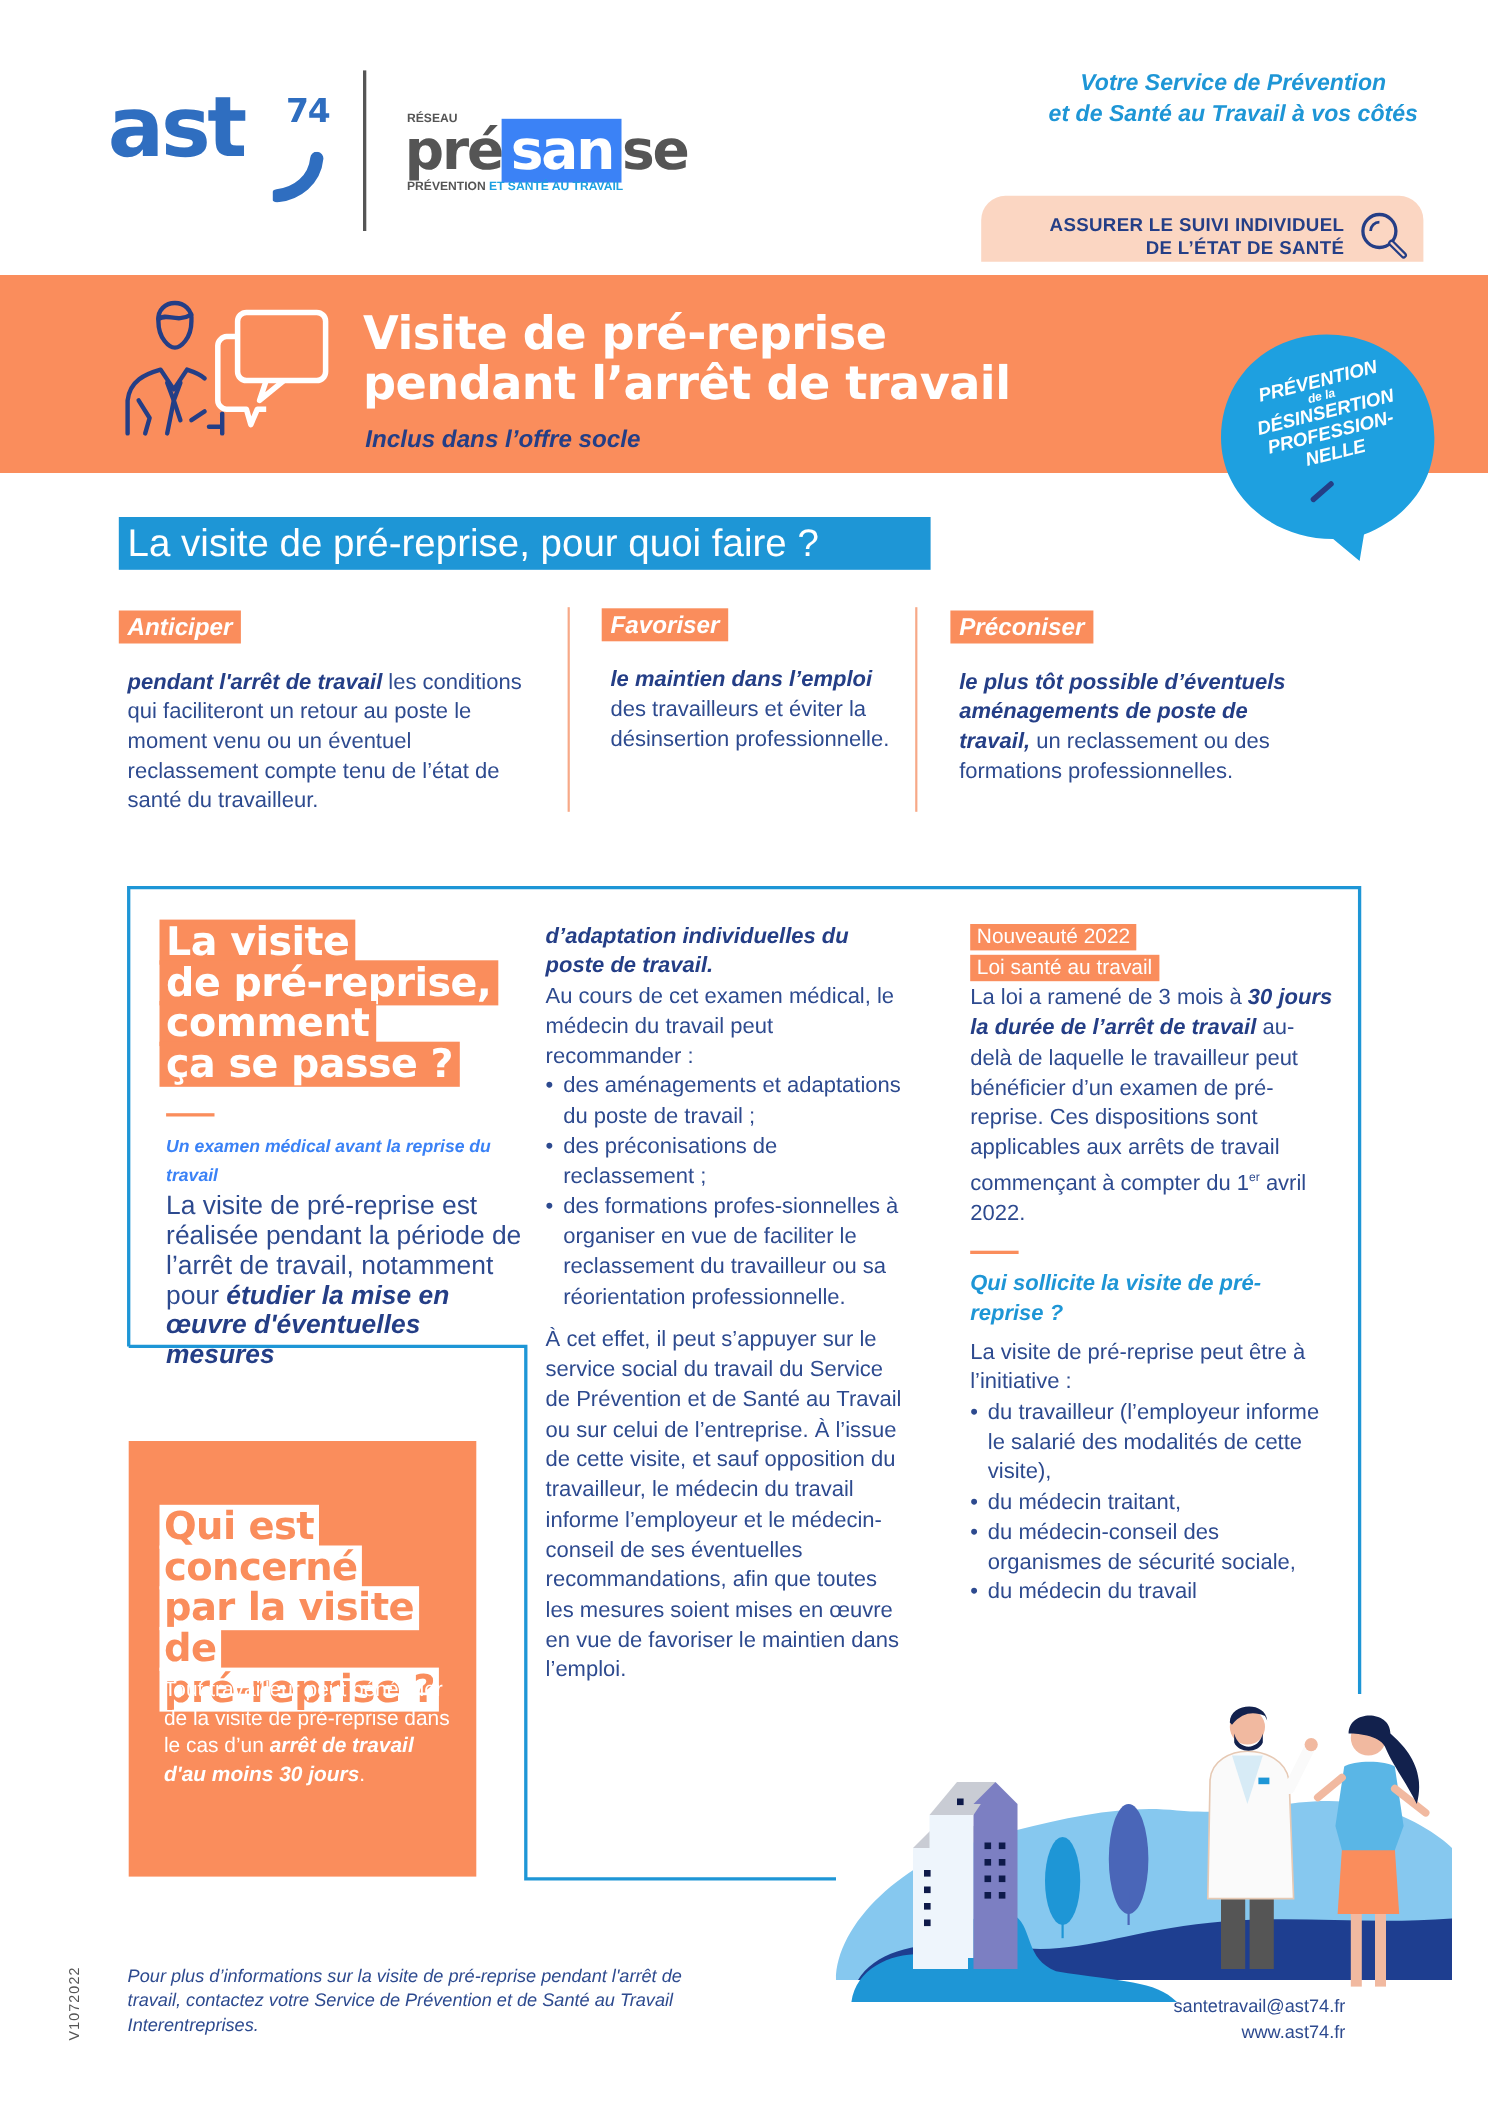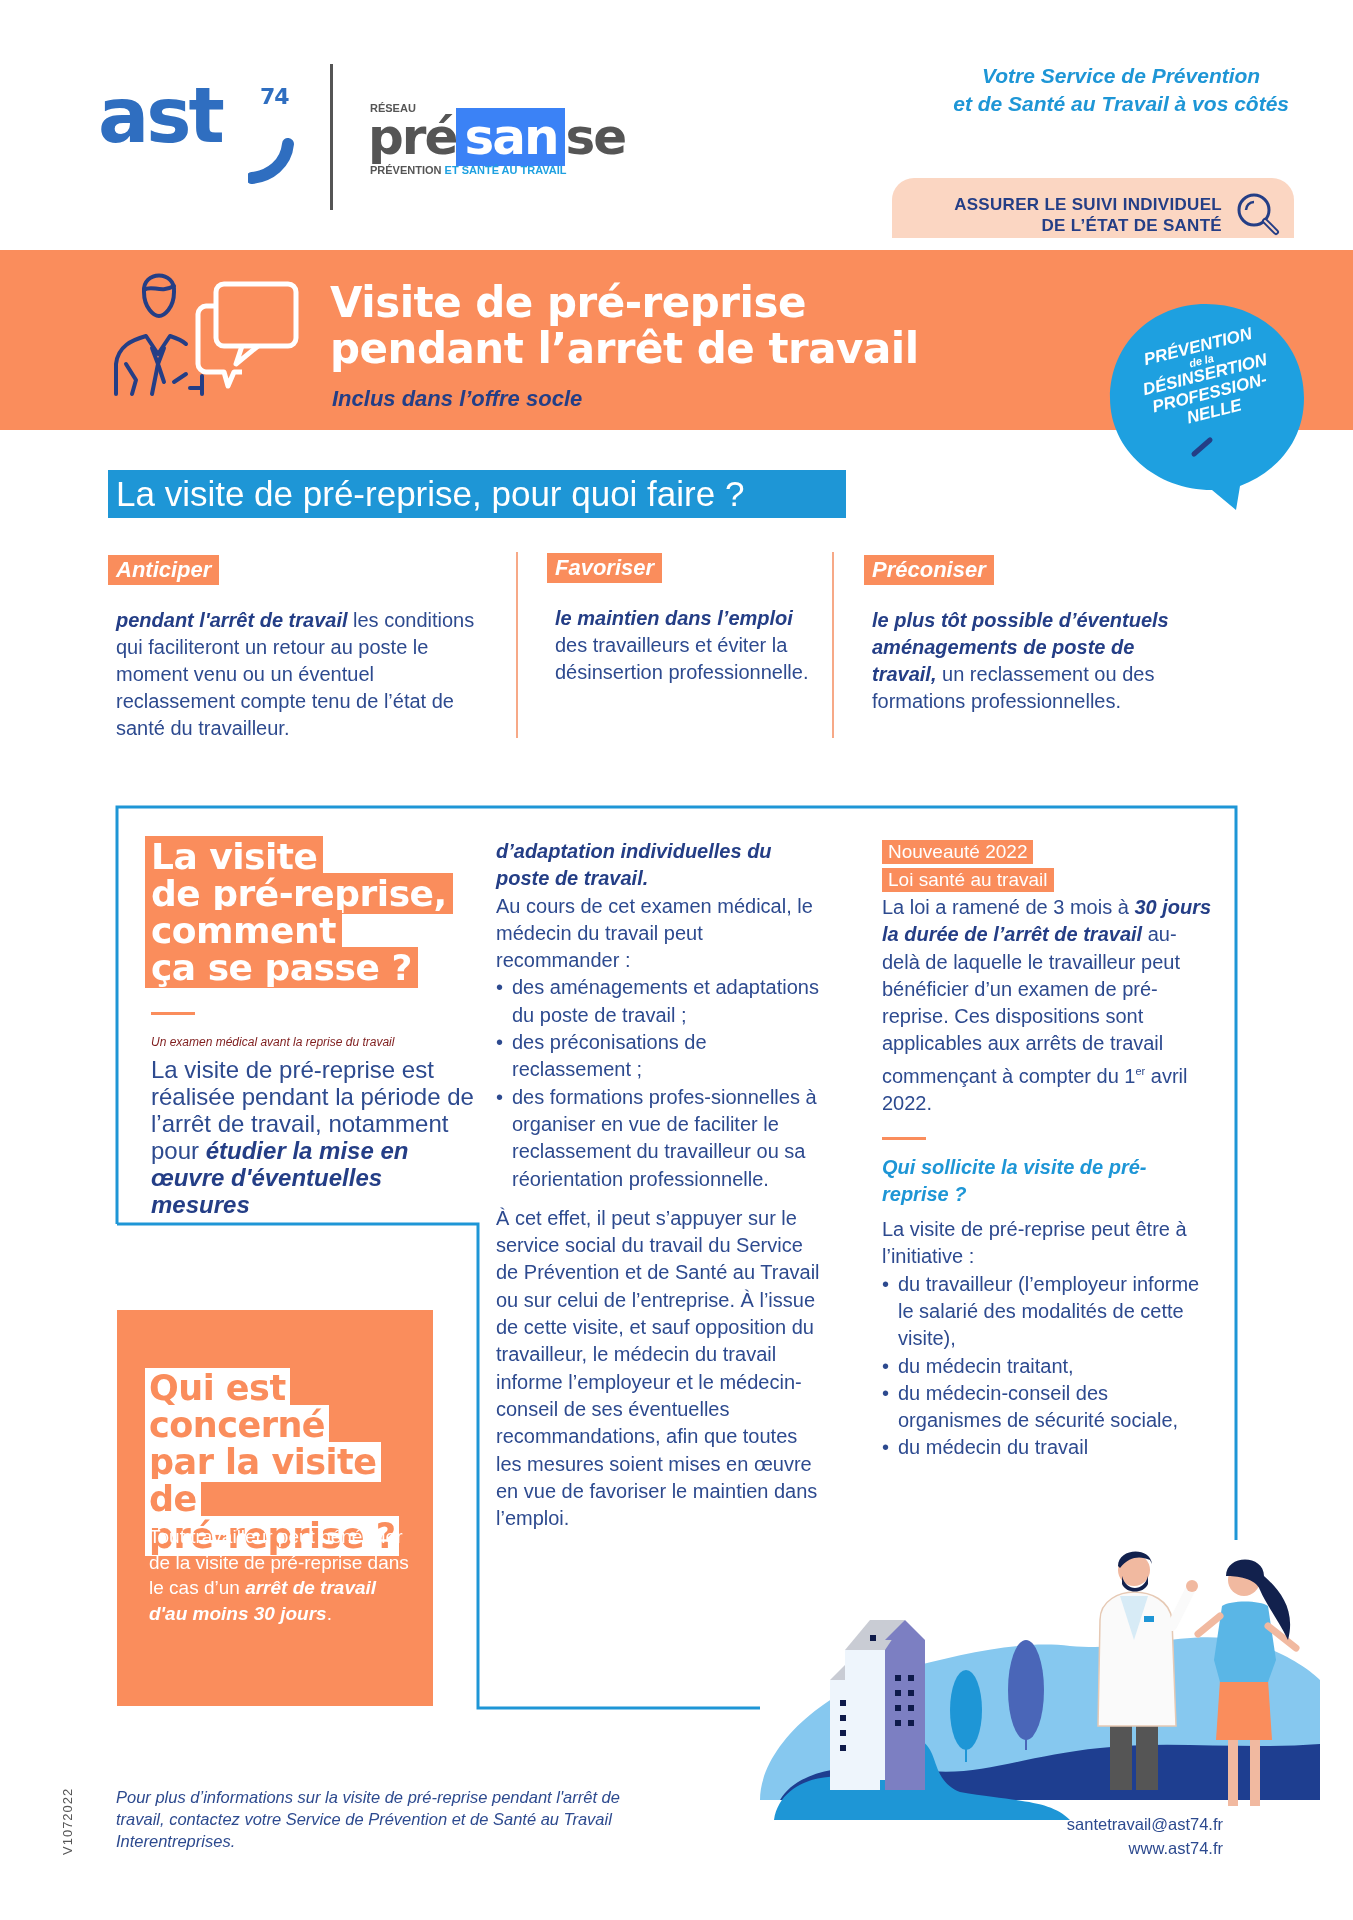--- a/index.html
+++ b/index.html
@@ -3,21 +3,21 @@
 <meta charset="utf-8">
 <style>
   * { margin: 0; padding: 0; box-sizing: border-box; }
   html, body { width: 1353px; height: 1920px; background: #ffffff; overflow: hidden; }
   body { position: relative; font-family: "Liberation Sans", sans-serif; color: #2d4a8f; }
   .abs { position: absolute; }
 
   
   .logo-ast { left: 98px; top: 78px; width: 200px; height: 110px; }
   .logo-ast .txt { position: absolute; left: 0; top: 0; font-family: "DejaVu Sans", sans-serif; font-weight: bold; font-size: 76px; color: #2f6ec0; letter-spacing: -3px; line-height: 1; }
-  .logo-ast .sup { position: absolute; left: 162px; top: 6px; font-family: "DejaVu Sans", sans-serif; font-weight: bold; font-size: 22px; color: #2f6ec0; letter-spacing: -1px; }
+  .logo-ast .sup { position: absolute; left: 162px; top: 6px; font-family: "DejaVu Sans", sans-serif; font-weight: bold; font-size: 30px; color: #2f6ec0; letter-spacing: -1px; }
   .logo-ast svg { position: absolute; left: 150px; top: 60px; }
   .logo-divider { left: 330px; top: 64px; width: 3px; height: 146px; background: #555; }
   .presanse { left: 368px; top: 100px; width: 250px; height: 90px; }
   .presanse .reseau { position: absolute; left: 2px; top: 2px; font-size: 11px; font-weight: bold; color: #555; }
   .presanse .word { position: absolute; left: 0; top: 12px; font-family: "DejaVu Sans", sans-serif; font-size: 50px; font-weight: bold; color: #555; letter-spacing: -2px; line-height: 1; white-space: nowrap; }
   .presanse .word .hl { background: #3b82f6; color: #fff; padding: 0 8px; }
   .presanse .tag { position: absolute; left: 2px; top: 64px; font-size: 11px; font-weight: bold; color: #555; white-space: nowrap; }
   .presanse .tag .b { color: #1ea0e0; }
 
   .tagline { right: 64px; top: 62px; text-align: center; font-style: italic; font-weight: bold; font-size: 21px; line-height: 28px; color: #1e96d6; }
@@ -44,21 +44,21 @@
   .col .body { margin-top: 22px; font-size: 20px; line-height: 27px; color: #2d4a8f; }
   .col .body b { font-style: italic; color: #243e86; }
   .vdiv { width: 2px; background: #f7a987; top: 552px; height: 186px; }
 
   
   .outline { left: 0; top: 0; }
 
   .h-orange { display: inline; background: #fa8d5c; color: #fff; font-weight: bold; font-size: 36px; line-height: 37px; box-decoration-break: clone; -webkit-box-decoration-break: clone; padding: 0 6px; font-family: "DejaVu Sans", sans-serif; letter-spacing: -0.5px; }
   .col1 { left: 145px; top: 838px; width: 335px; }
   .col1 .orange-dash { width: 44px; height: 3px; background: #fa8d5c; margin: 26px 0 14px 6px; }
-  .col1 .blue-h { color: #7f1d1d; font-style: italic; font-weight: normal; font-size: 12px; line-height: 27px; padding-left: 6px; }
+  .col1 .blue-h { color: #3b82f6; font-style: italic; font-weight: bold; font-size: 16px; line-height: 27px; padding-left: 6px; }
   .col1 .p { font-size: 24px; line-height: 27px; padding-left: 6px; color: #2d4a8f; }
   .col1 .p b { font-style: italic; color: #243e86; }
 
   .col2 { left: 496px; top: 838px; width: 330px; font-size: 20px; line-height: 27.3px; color: #2d4a8f; }
   .col2 b { font-style: italic; color: #243e86; }
   .col2 ul, .col3 ul { list-style: none; }
   .col2 li, .col3 li { position: relative; padding-left: 16px; }
   .col2 li::before, .col3 li::before { content: "•"; position: absolute; left: 0; top: 0; }
   .col2 .gap { height: 12px; }
 

